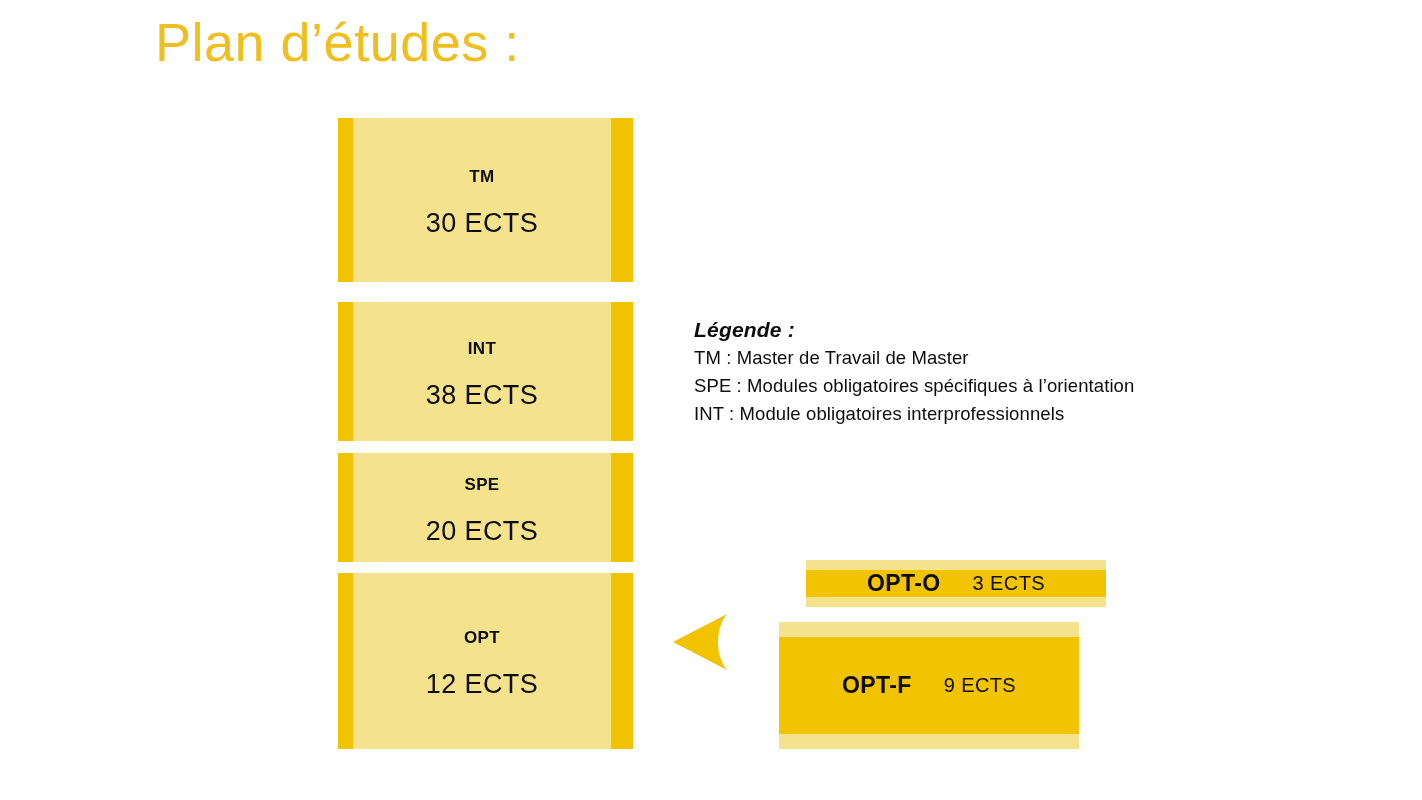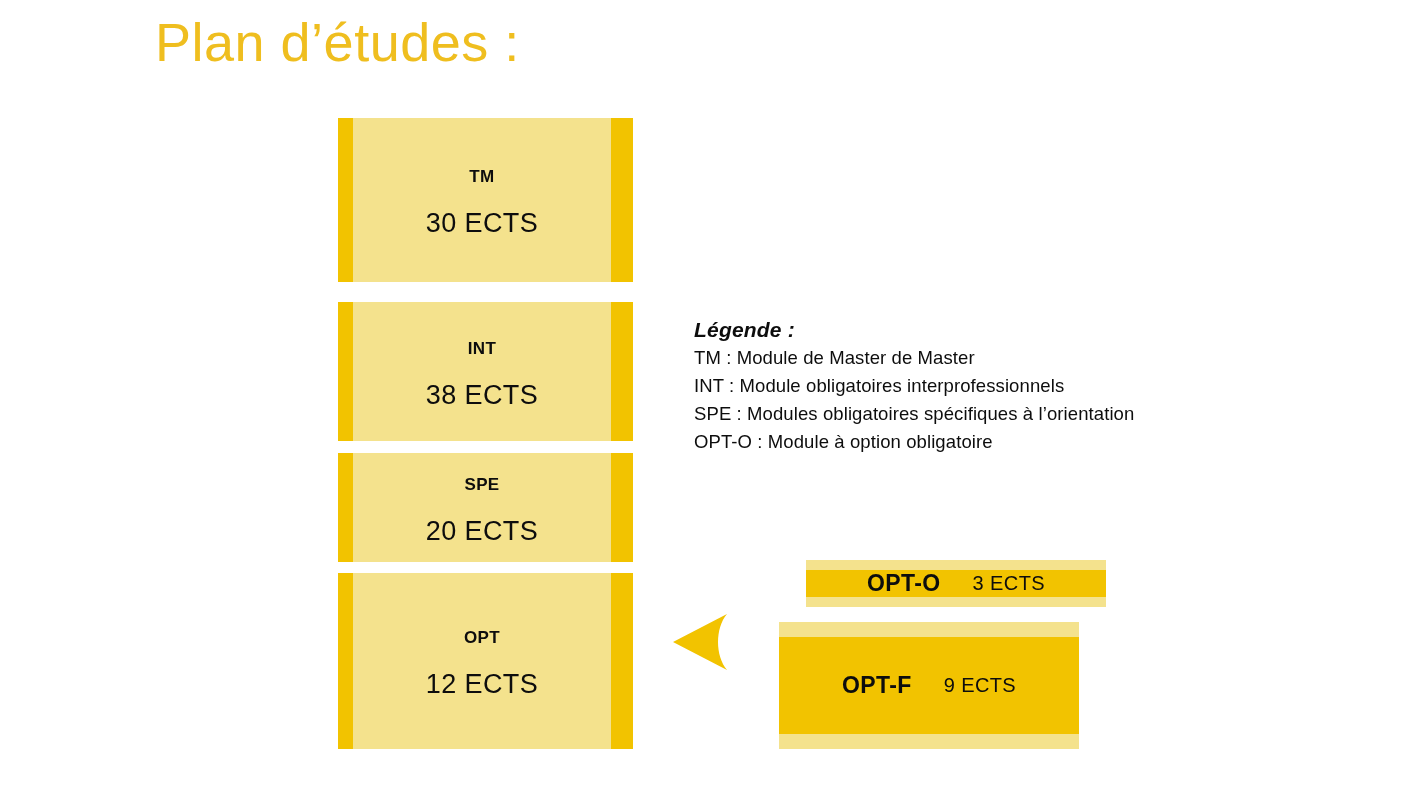--- a/index.html
+++ b/index.html
@@ -189,24 +189,23 @@
     <div class="edge-bar left"></div>
     <div class="box-body">
       <div class="box-code">OPT</div>
       <div class="box-credits">12 ECTS</div>
     </div>
     <div class="edge-bar right"></div>
   </div>
 
   <div id="legend">
     <div class="legend-title">Légende :</div>
-    <div class="legend-line">TM : Module de Master de Master</div>
+    <div class="legend-line">TM : Master de Travail de Master</div>
+    <div class="legend-line">SPE : Modules obligatoires spécifiques à l’orientation</div>
     <div class="legend-line">INT : Module obligatoires interprofessionnels</div>
-    <div class="legend-line">SPE : Modules obligatoires spécifiques à l’orientation</div>
-    <div class="legend-line">OPT-O : Module à option obligatoire</div>
   </div>
 
   <div id="flow-arrow">
     <svg width="66" height="64" viewBox="0 0 66 64" xmlns="http://www.w3.org/2000/svg">
       <path d="M 3 32 L 57 4 C 45 18 45 46 57 60 Z" fill="#F2C300"></path>
     </svg>
   </div>
 
   <div class="opt-box" id="box-opt-o">
     <div class="edge-bar-h top"></div>

